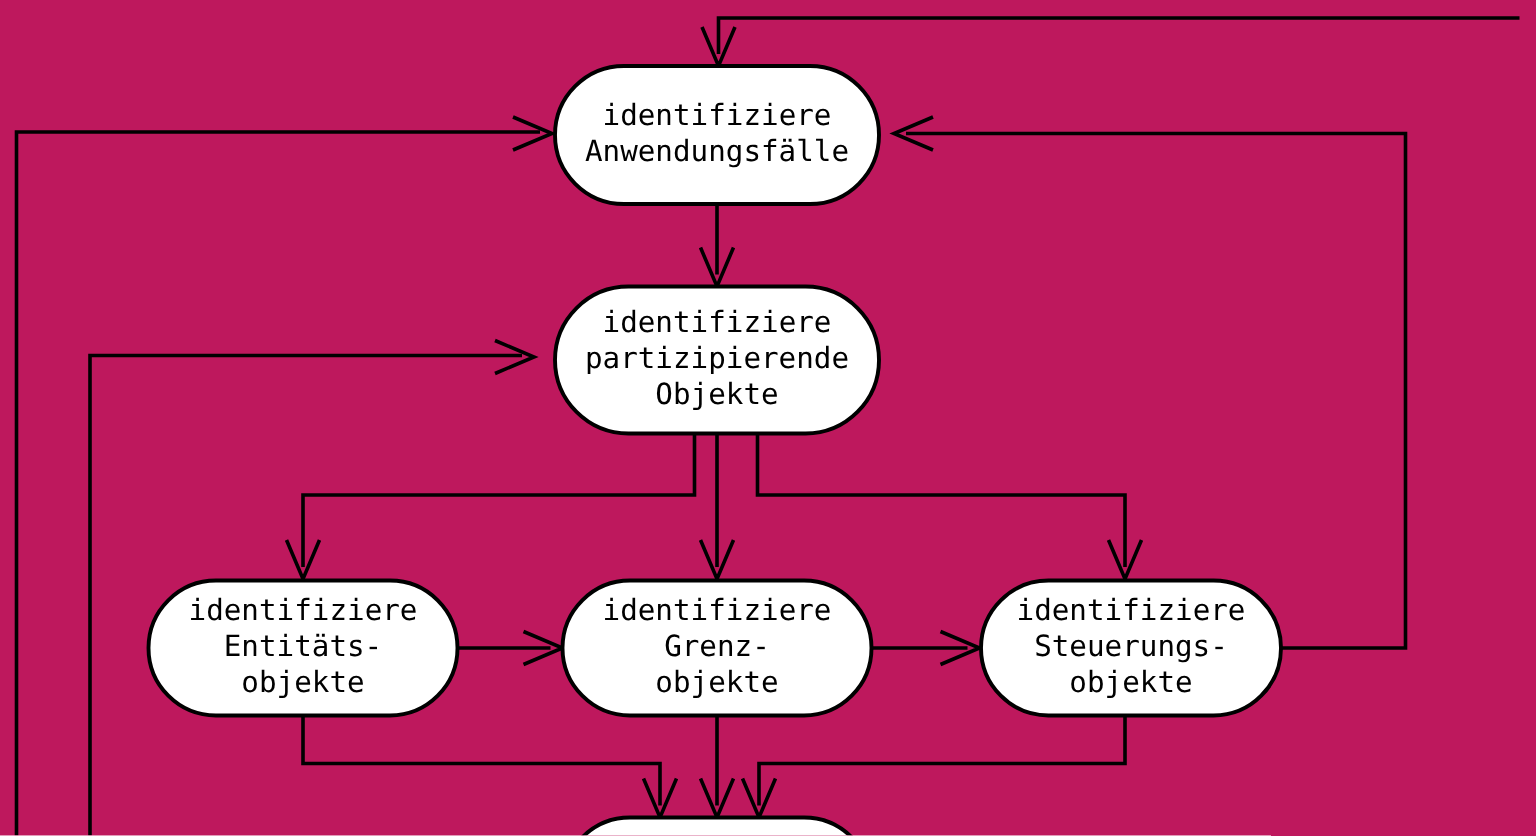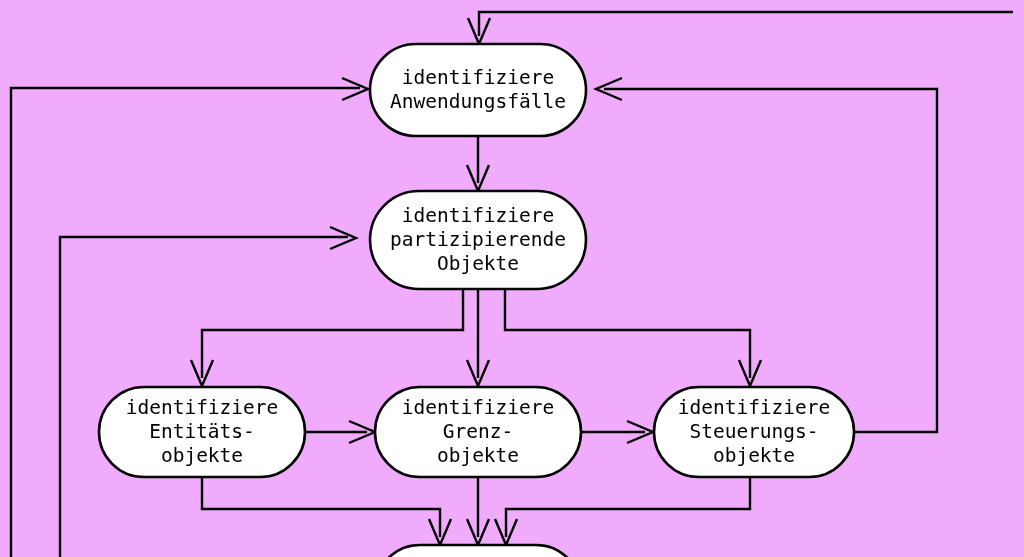--- a/index.html
+++ b/index.html
@@ -11,21 +11,21 @@
   body {
     width: 1024px;
     height: 557px;
     overflow: hidden;
     font-family: "DejaVu Sans Mono", "Liberation Mono", monospace;
   }
   #diagram-root {
     position: relative;
     width: 1024px;
     height: 557px;
-    background: #f0abfc;
+    background: #be185d;
   }
   svg#flowchart {
     display: block;
     width: 1024px;
     height: 557px;
   }
   .node-shape {
     fill: #ffffff;
     stroke: #000000;
     stroke-width: 2.6;

